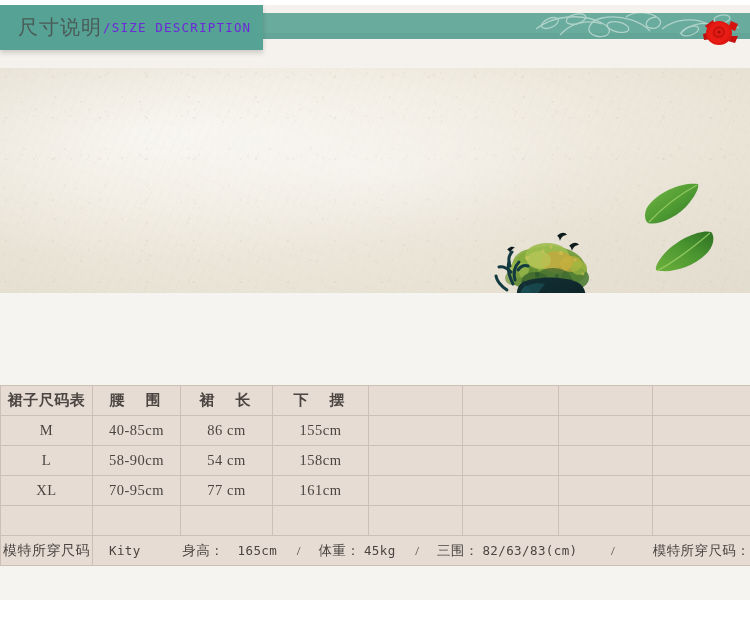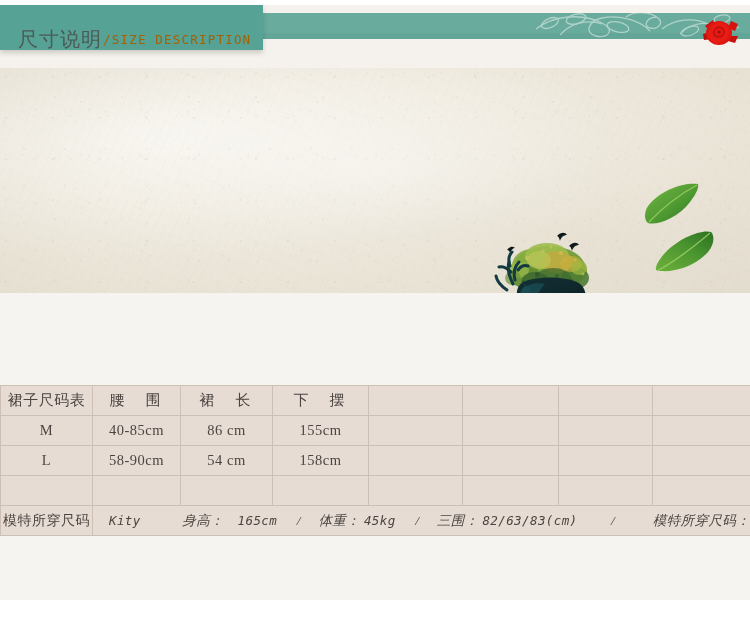--- a/index.html
+++ b/index.html
@@ -43,38 +43,38 @@
   }
   .header-block {
     position: absolute;
     left: 0; top: 5px;
     width: 263px; height: 45px;
     background: #56a294;
     box-shadow: 0 3px 5px rgba(0,0,0,.16);
   }
   .header-title {
     position: absolute;
-    left: 18px; top: 17px;
+    left: 18px; top: 5px;
     height: 45px;
     display: flex;
     align-items: center;
     white-space: nowrap;
     color: #4b5b58;
   }
   .header-title .cn {
     font-size: 20px;
     letter-spacing: 1px;
     color: #4a5a57;
     font-family: "Liberation Serif", "DejaVu Serif", serif;
   }
   .header-title .en {
     font-size: 12.5px;
     letter-spacing: 1.2px;
     margin-left: 1px;
-    color: #a16207;
+    color: #6d28d9;
     font-family: "DejaVu Sans Mono", "Liberation Mono", monospace;
   }
   
   .ornament {
     position: absolute;
     left: 530px; top: 9px;
     width: 210px; height: 31px;
     overflow: hidden;
     opacity: .65;
   }
@@ -162,36 +162,36 @@
     color: #4b4440;
     font-size: 14.5px;
     letter-spacing: .5px;
     padding: 0 2px;
     overflow: hidden;
     white-space: nowrap;
   }
   table.size-table tr.head td {
     font-size: 15px;
     letter-spacing: 3px;
+    font-weight: bold;
   }
   table.size-table tr.head td.first { letter-spacing: .5px; }
   table.size-table td.blank { color: transparent; }
   table.size-table tr.blank-row td { height: 30px; }
   table.size-table td.model-label,
   table.size-table td.tip-label {
     letter-spacing: .5px;
     font-size: 14px;
   }
   table.size-table td.model-body,
   table.size-table td.tip-body {
     text-align: left;
     padding-left: 16px;
     font-size: 13.5px;
     letter-spacing: .4px;
-    font-style: italic;
   }
   .model-seq { display: inline-block; }
   .model-seq span { display: inline-block; }
   .mono { font-family: "DejaVu Sans Mono", "Liberation Mono", monospace; font-size: 12.5px; }
 
   
   .footer-fill {
     position: absolute;
     left: 0; top: 600px;
     width: 750px; height: 34px;
@@ -425,20 +425,30 @@
         <td>L</td>
         <td>58-90cm</td>
         <td>54 cm</td>
         <td>158cm</td>
         <td></td>
         <td></td>
         <td></td>
         <td></td>
       </tr>
 
+      <tr>
+        <td>XL</td>
+        <td>70-95cm</td>
+        <td>77 cm</td>
+        <td>161cm</td>
+        <td></td>
+        <td></td>
+        <td></td>
+        <td></td>
+      </tr>
 
       <tr class="blank-row">
         <td></td>
         <td></td>
         <td></td>
         <td></td>
         <td></td>
         <td></td>
         <td></td>
         <td></td>

